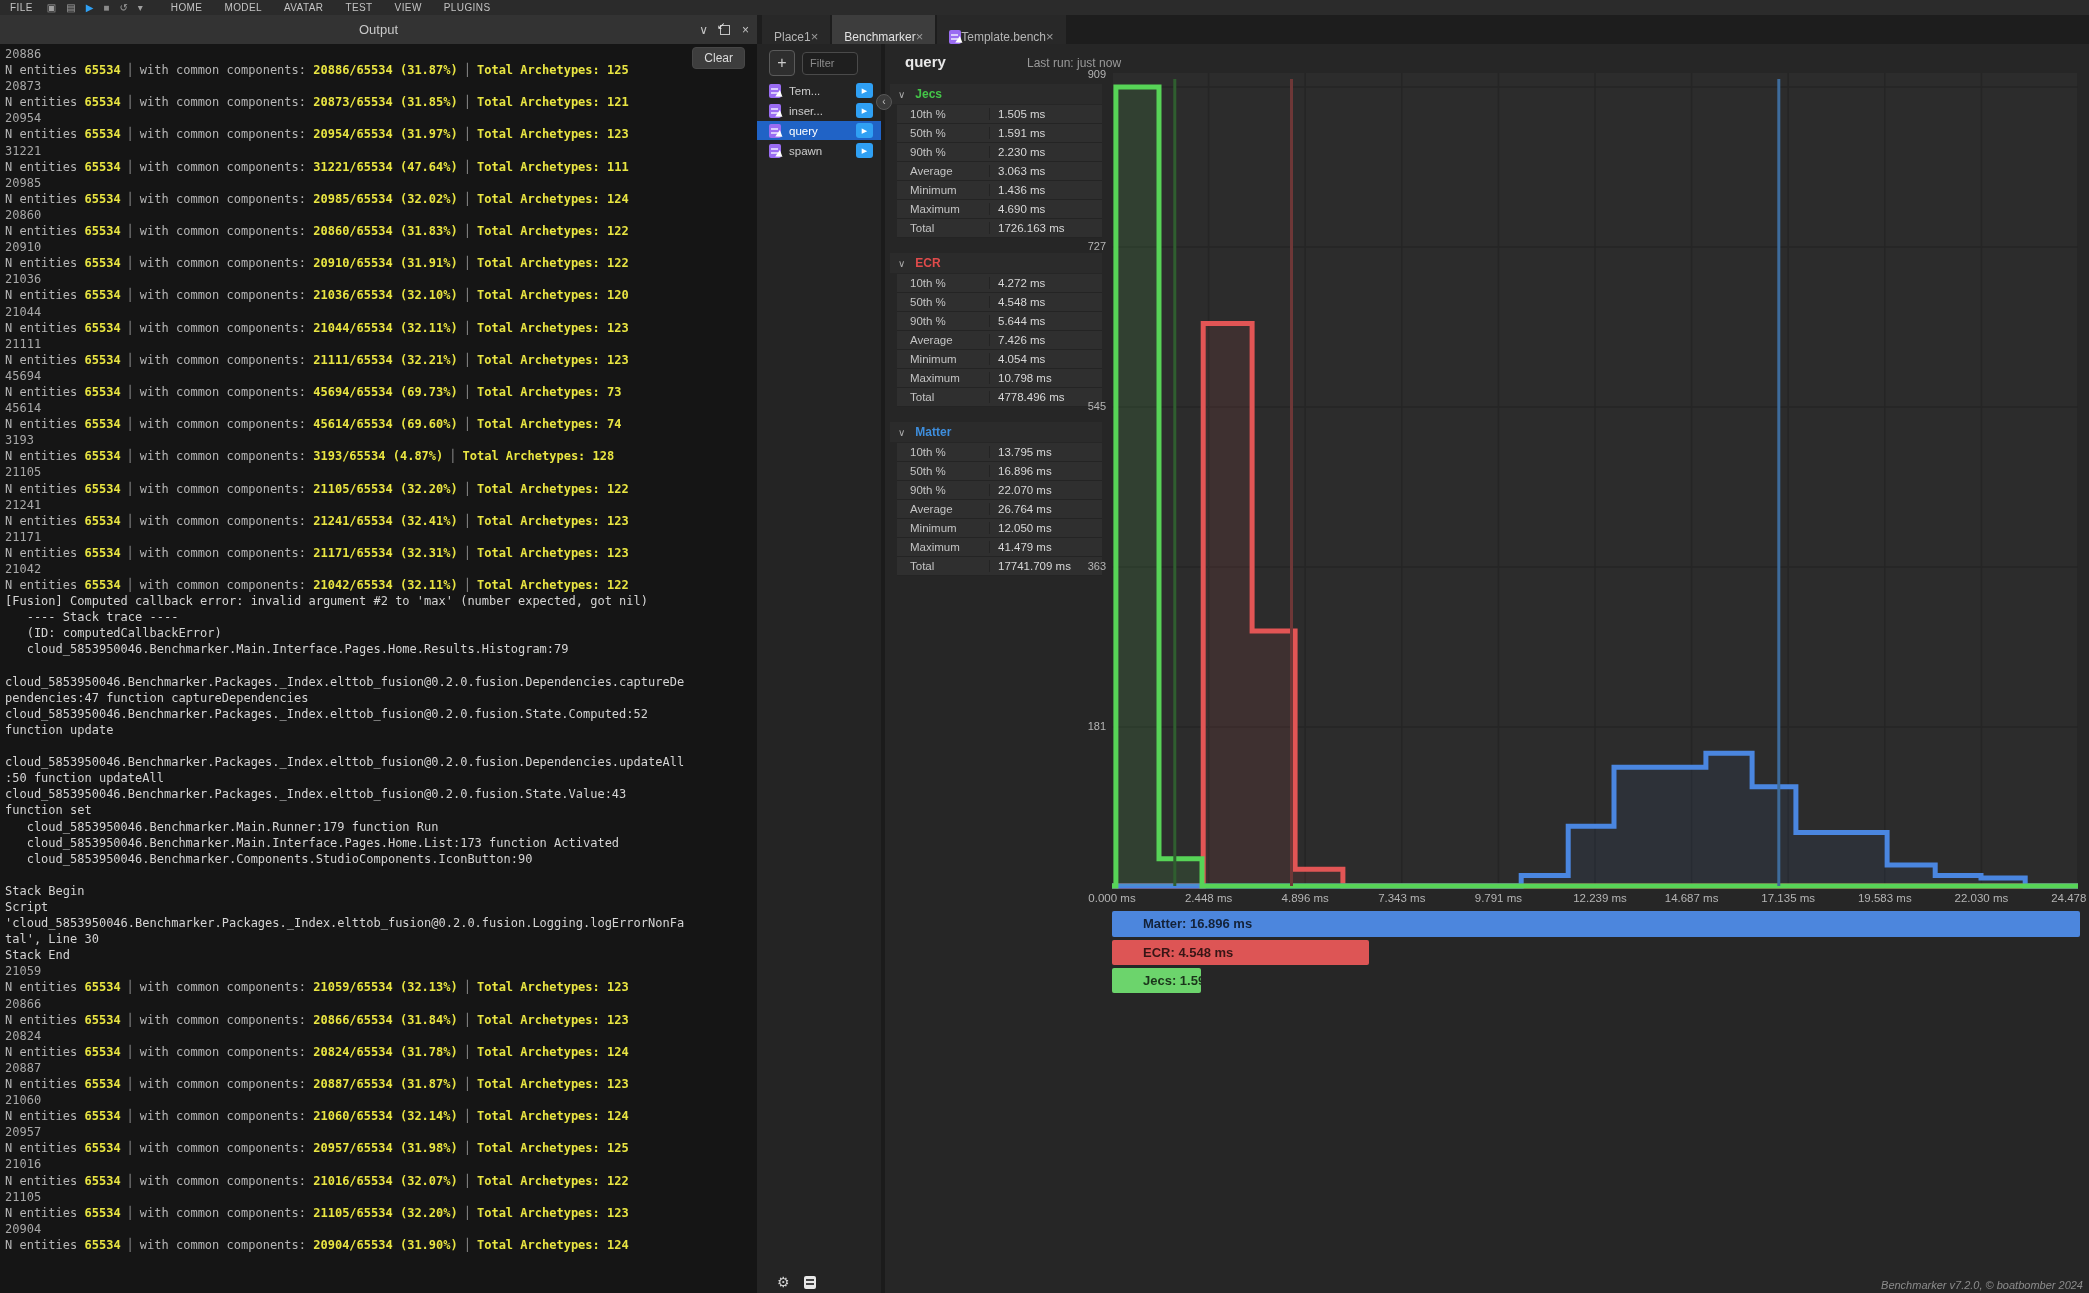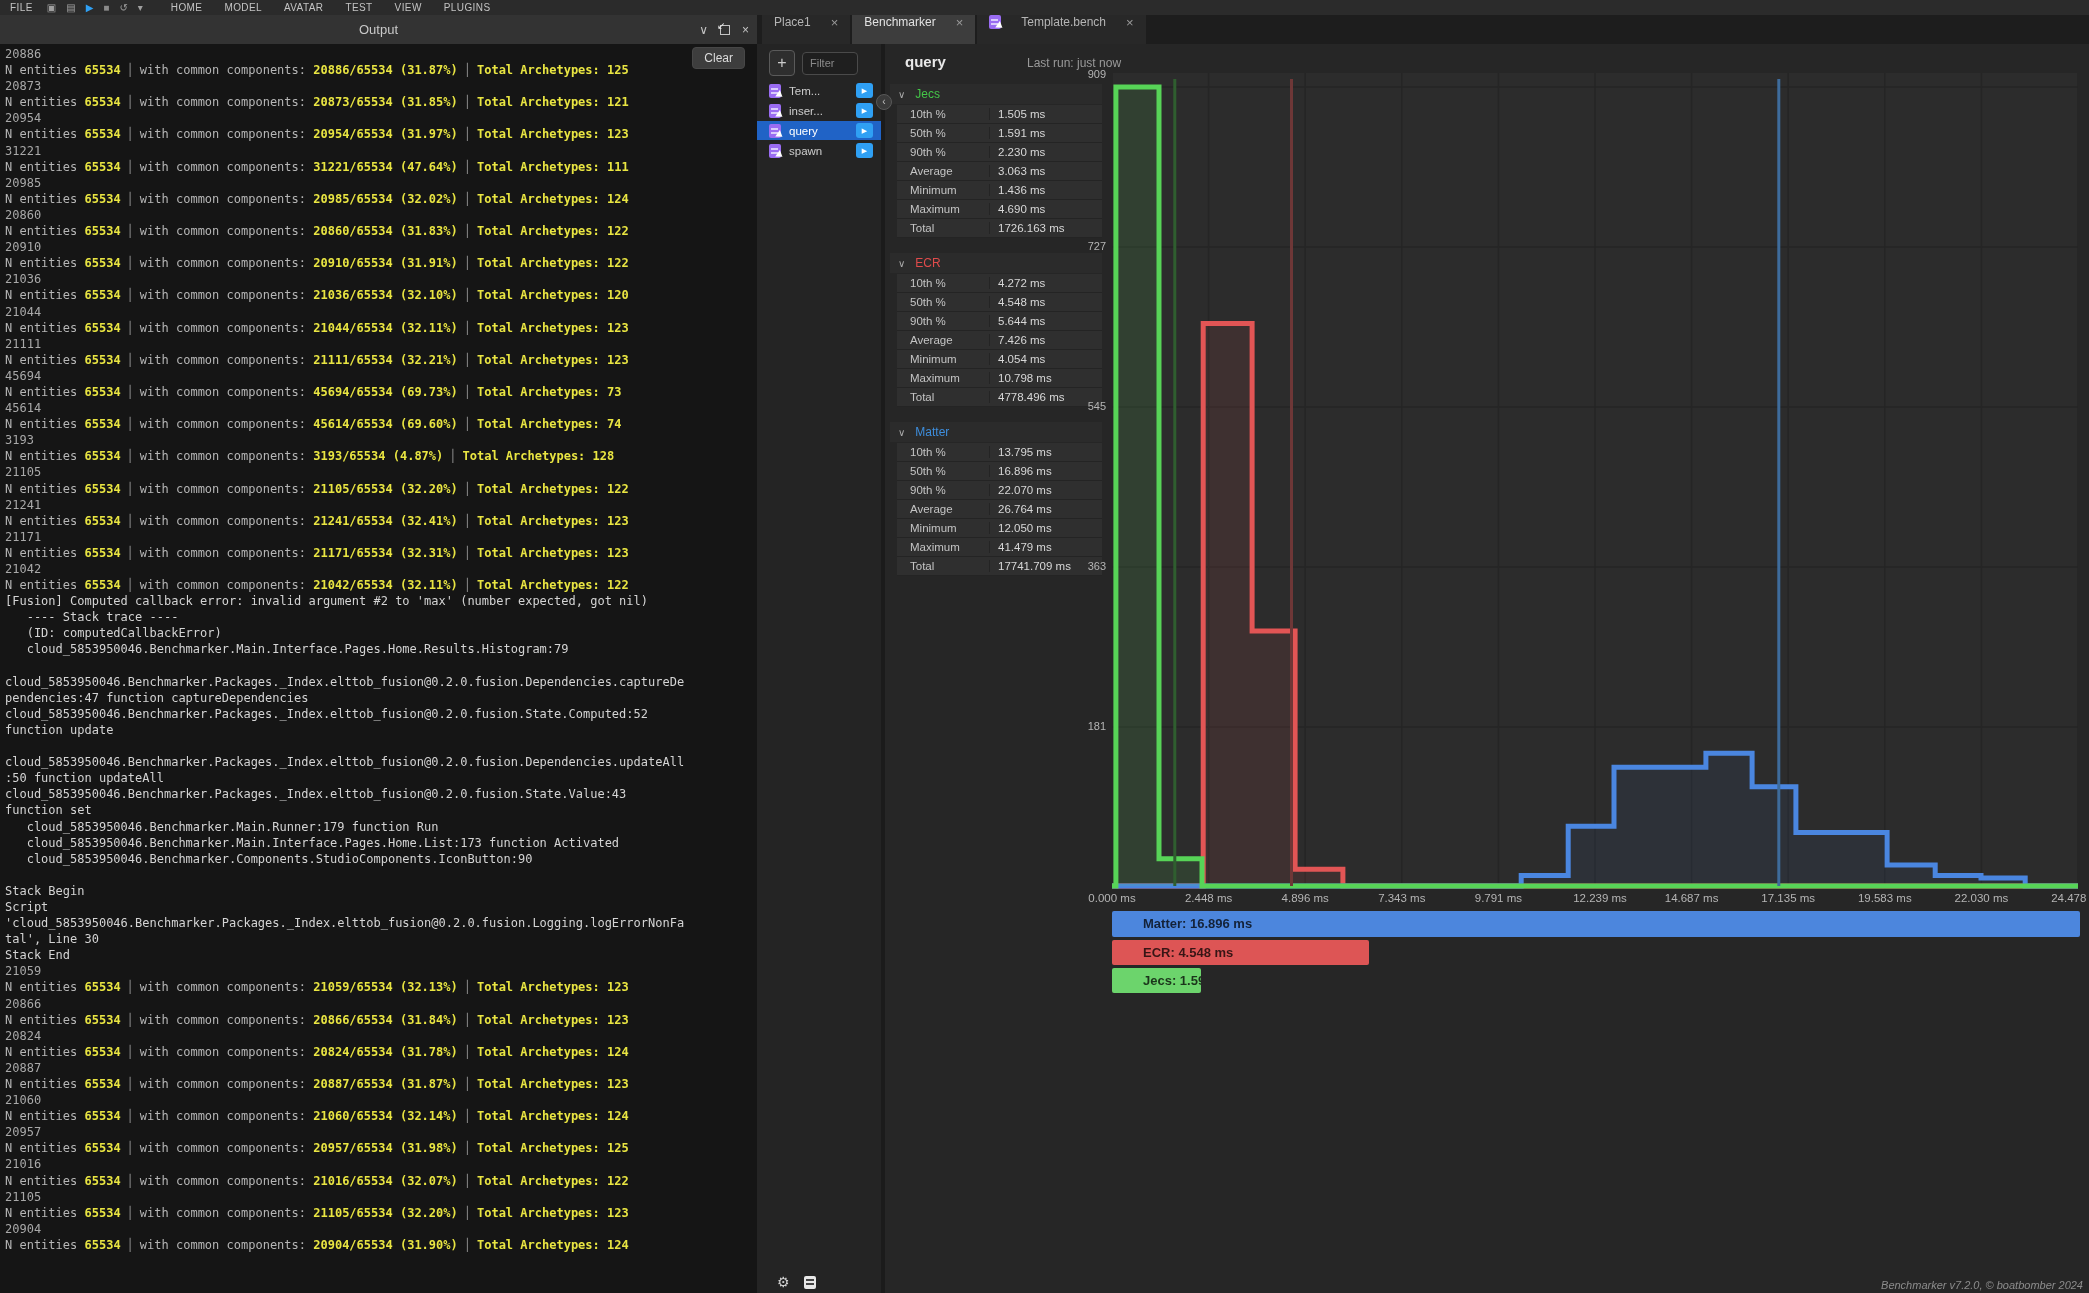--- a/index.html
+++ b/index.html
@@ -31,21 +31,21 @@
   .log-line { white-space:pre; }
   .lc { color:#a9a9a9; }
   .lg { color:#b6b6b6; }
   .ly { color:#e9e542; font-weight:bold; }
   .sep { color:#8f8f8f; font-weight:bold; margin:0 6px; }
   .le { color:#d4d4d4; }
 
   
   #tabbar { position:absolute; left:757px; top:15px; width:1332px; height:29px; background:#1d1d1d;
     display:flex; align-items:stretch; gap:2px; padding-left:5px; }
-  .etab { display:flex; align-items:flex-start; gap:20px; padding:0 12px; background:#282828; color:#b5b5b5; font-size:12px; }
+  .etab { display:flex; align-items:flex-end; gap:0; padding:0 12px; background:#282828; color:#b5b5b5; font-size:12px; }
   .etab.active { background:#3d3d3d; color:#e2e2e2; }
   .etab .tclose { color:#9a9a9a; font-size:13px; }
   .script-icon { width:12px; height:14px; background:#9a6cf2; border-radius:2px; position:relative; flex:none; }
   .script-icon::before { content:""; position:absolute; left:2px; right:3px; top:4px; height:2px;
     background:#d9cbfb; box-shadow:0 4px 0 #d9cbfb; }
   .script-icon::after { content:""; position:absolute; right:-2px; bottom:-1px; width:0; height:0;
     border-top:4px solid transparent; border-bottom:4px solid transparent; border-left:6px solid #ffffff;
     transform:rotate(35deg); }
 
   
@@ -77,21 +77,21 @@
 
   
   #main { position:absolute; left:885px; top:44px; width:1204px; height:1249px; background:#262626; }
   #results-title { position:absolute; left:20px; top:9px; color:#e8e8e8; font-size:15px; font-weight:bold; }
   #last-run { position:absolute; left:122px; top:12px; color:#9a9a9a; font-size:12px;margin-left:20px; }
 
   #stats-panel { position:absolute; left:5px; top:40px; width:212px; }
   .stat-section { margin-bottom:15px; }
   .stat-header { height:20px; background:#2b2b2b; display:flex; align-items:center; padding-left:8px; gap:10px; }
   .stat-header .chev { color:#aaaaaa; font-size:10px; }
-  .stat-header .sname { font-size:12px; font-weight:normal; }
+  .stat-header .sname { font-size:12px; font-weight:bold; }
   .stat-rows { margin-left:7px; margin-top:1px; }
   .stat-row { height:19px; background:#2f2f2f; border-bottom:1px solid #242424; display:flex; align-items:center; }
   .stat-row .rlabel { width:92px; padding-left:13px; color:#c4c4c4; font-size:11.5px; }
   .stat-row .rvalue { flex:1; border-left:1px solid #242424; padding-left:8px; color:#d8d8d8; font-size:11.5px; }
 
   #plot { position:absolute; left:227px; top:29px; width:966px; height:816px; background:#2c2c2c; }
   #plot svg { display:block; }
   .ytick { position:absolute; width:44px; text-align:right; color:#b5b5b5; font-size:11px; }
   .xtick { position:absolute; transform:translateX(-50%); color:#b5b5b5; font-size:11.5px; white-space:nowrap; }
   .legend-bar { position:absolute; left:227px; border-radius:2px; overflow:hidden; }

